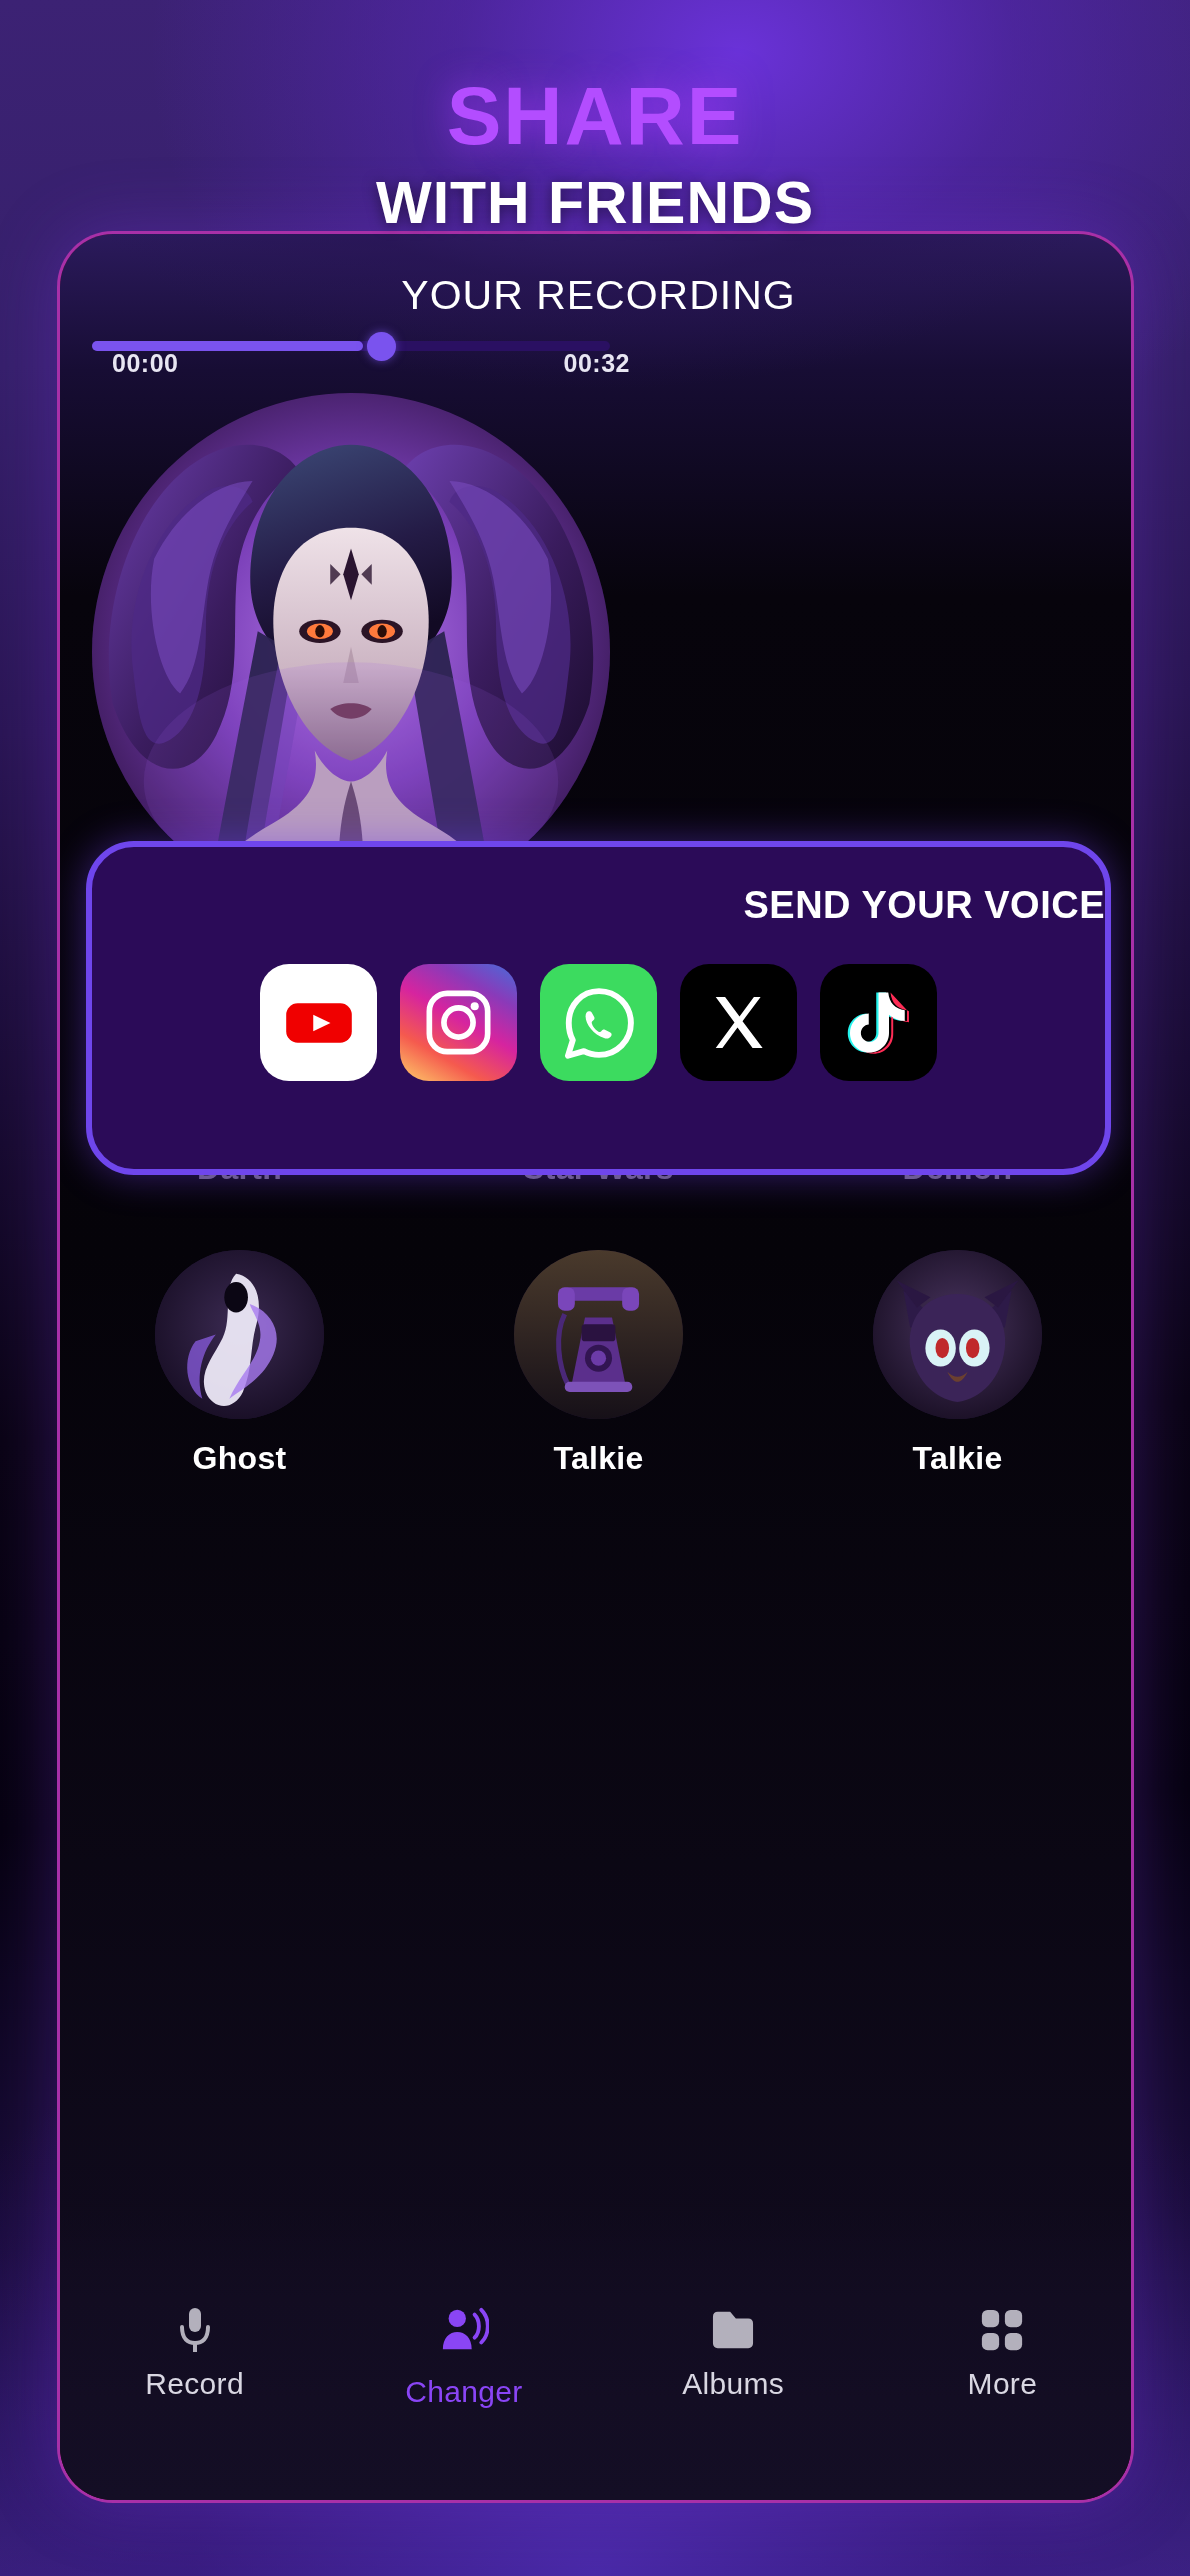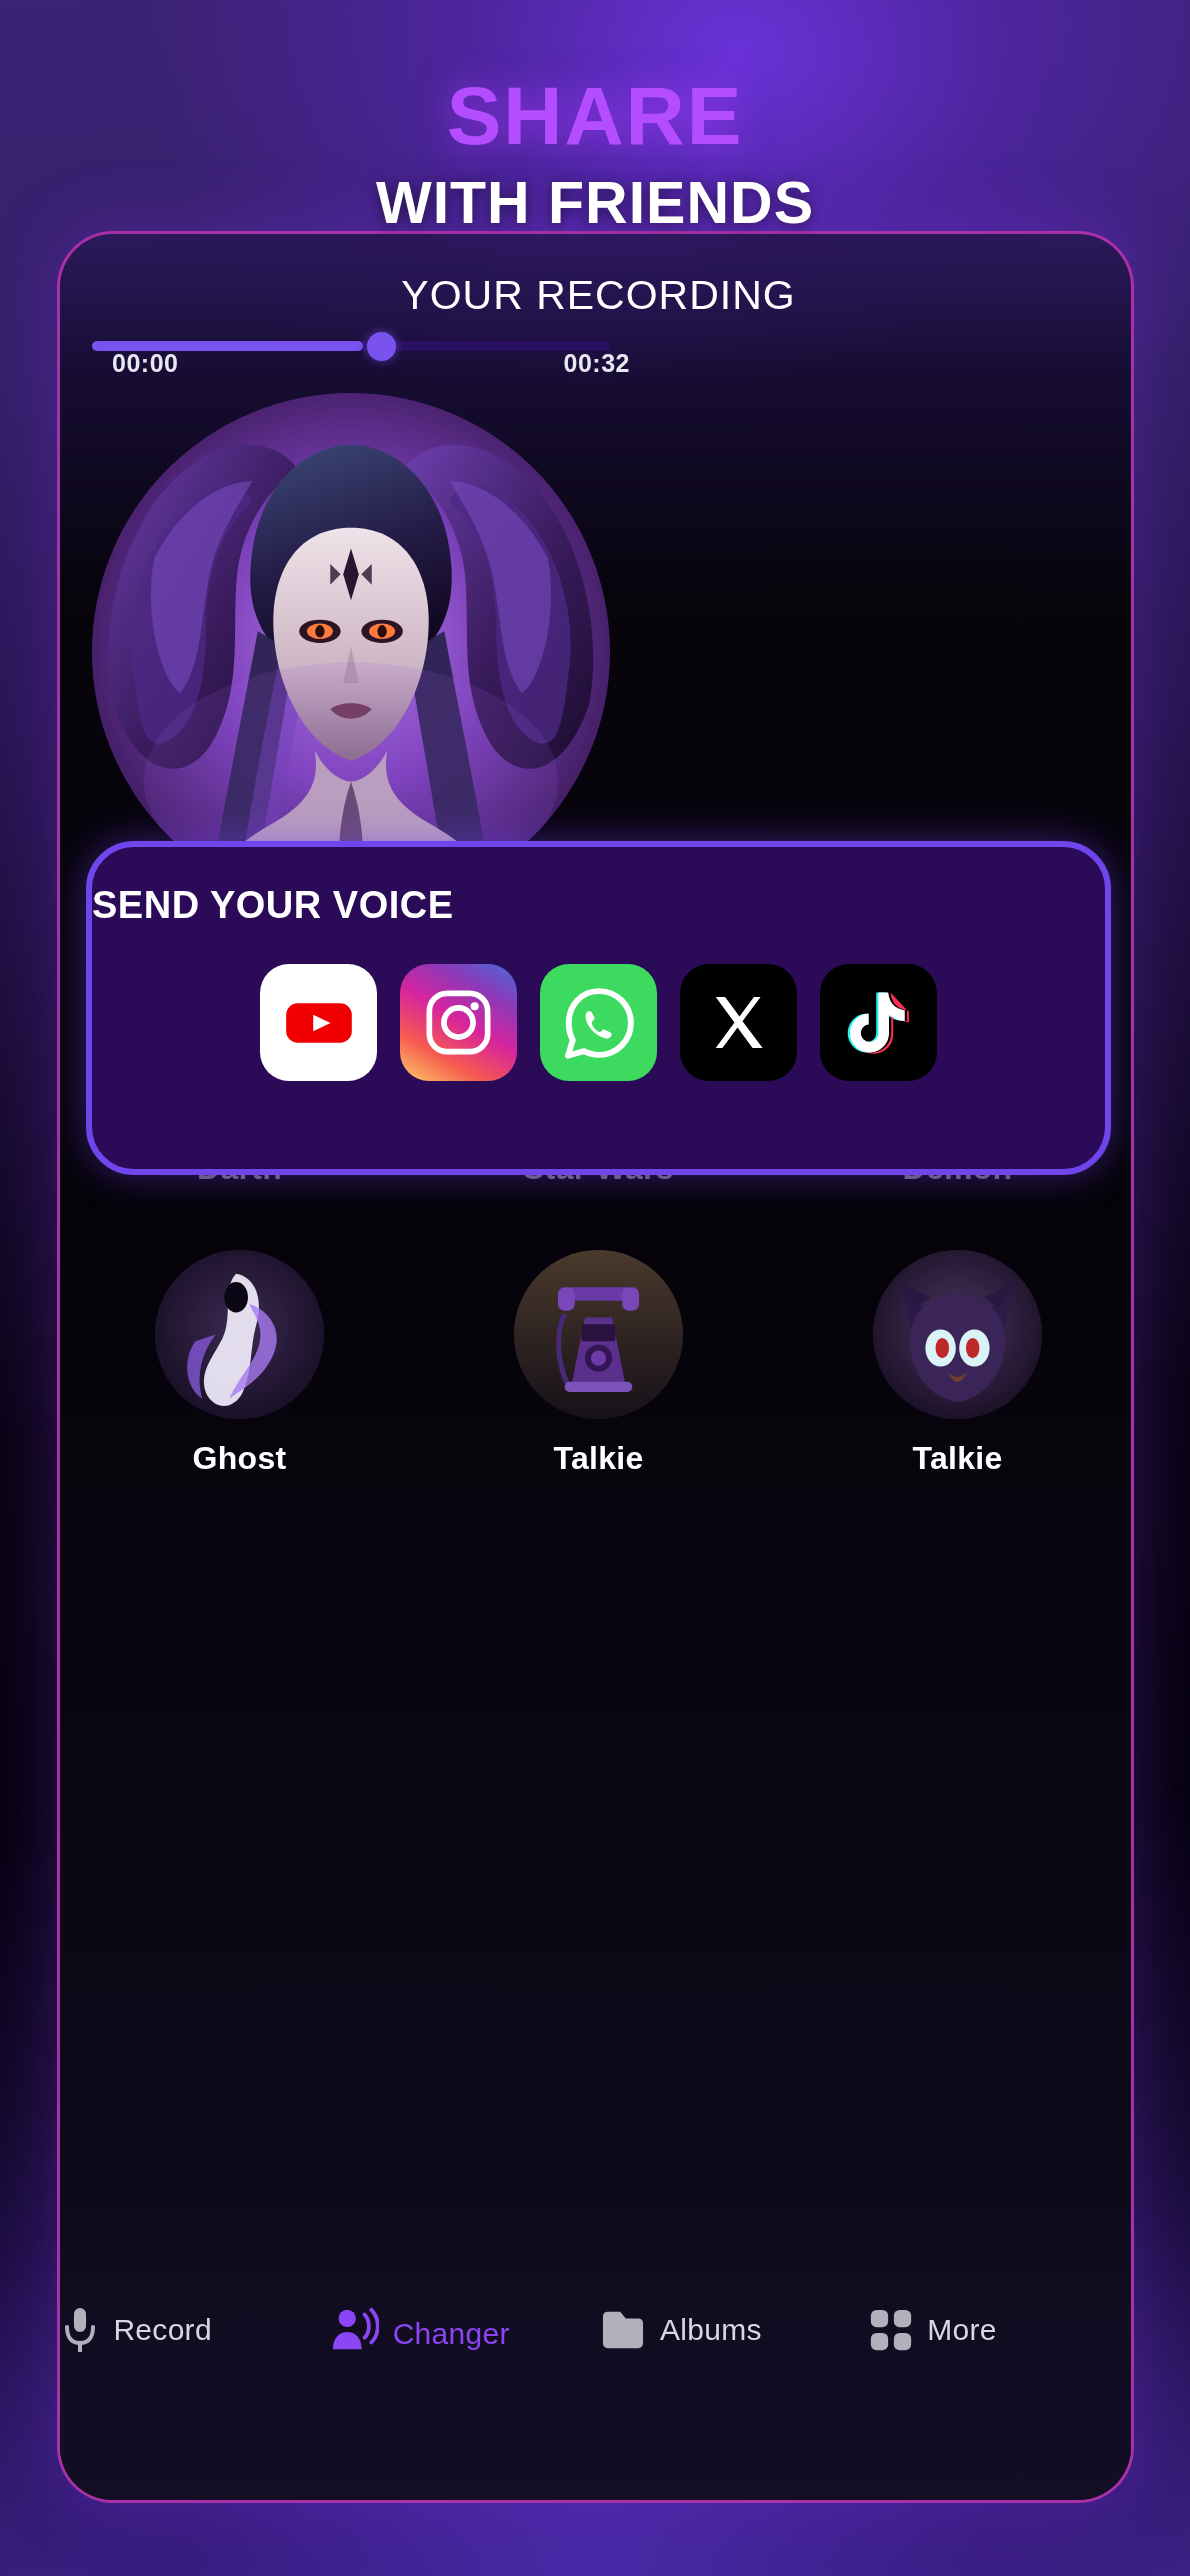--- a/index.html
+++ b/index.html
@@ -120,21 +120,21 @@
     position:absolute; left:26px; top:607px;
     width:1025px; height:334px;
     border-radius:48px;
     border:6.7px solid #6f46ec;
     background:#2b0b58;
     box-shadow:0 0 38px rgba(110,60,235,.45);
     z-index:5;
   }
   #share-title {
     position:absolute; left:0; top:37px; width:100%;
-    text-align:left;
+    text-align:right;
     font-size:38px; font-weight:bold; color:#ffffff;
     letter-spacing:0.5px;
   }
   #share-icons {
     position:absolute; left:0; top:117px; width:100%;
     display:flex; justify-content:center; gap:23px;
   }
   .sicon {
     width:117px; height:117px; border-radius:29px;
     display:flex; align-items:center; justify-content:center;
@@ -147,21 +147,21 @@
   .si-x         { background:#000000; }
   .si-tiktok    { background:#000000; }
 
   
   #bottom-nav {
     position:absolute; left:0; bottom:0; width:1077px; height:288px;
     background:linear-gradient(180deg, rgba(14,9,24,0) 0%, #120c21 30%, #140e25 100%);
     display:flex; align-items:flex-start; padding-top:94px;
   }
   .nav-item {
-    flex:1; display:flex; align-items:center; gap:13.4px;
+    flex:1; display:flex; flex-direction:column; align-items:center; gap:13.4px;
   }
   .nav-icon { height:48px; display:flex; align-items:center; justify-content:center; }
   .nav-label { font-size:30px; color:#d9d7e2; letter-spacing:0.3px; }
   .nav-item.active .nav-label { color:#8a45f5;margin-top:8px; }
 </style>
 </head>
 <body>
 
 <div id="bg"></div>
 

